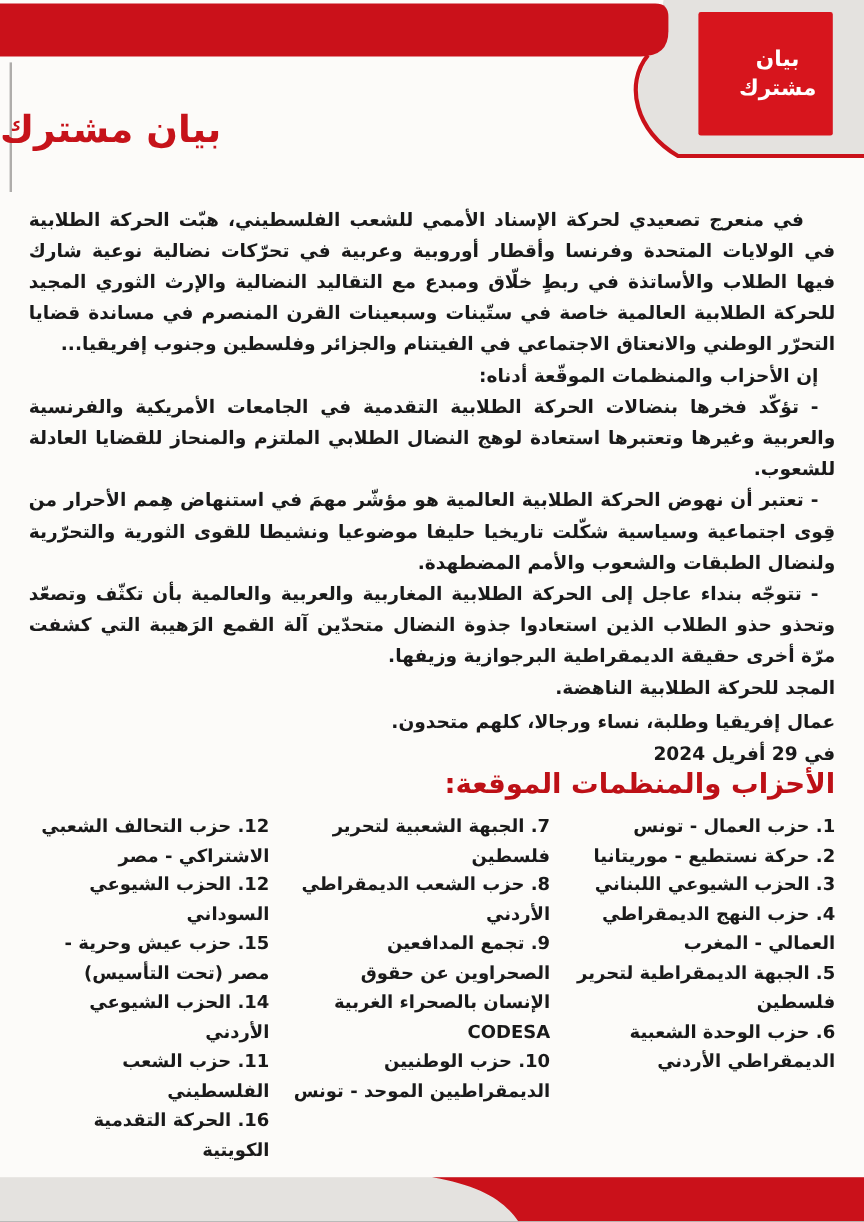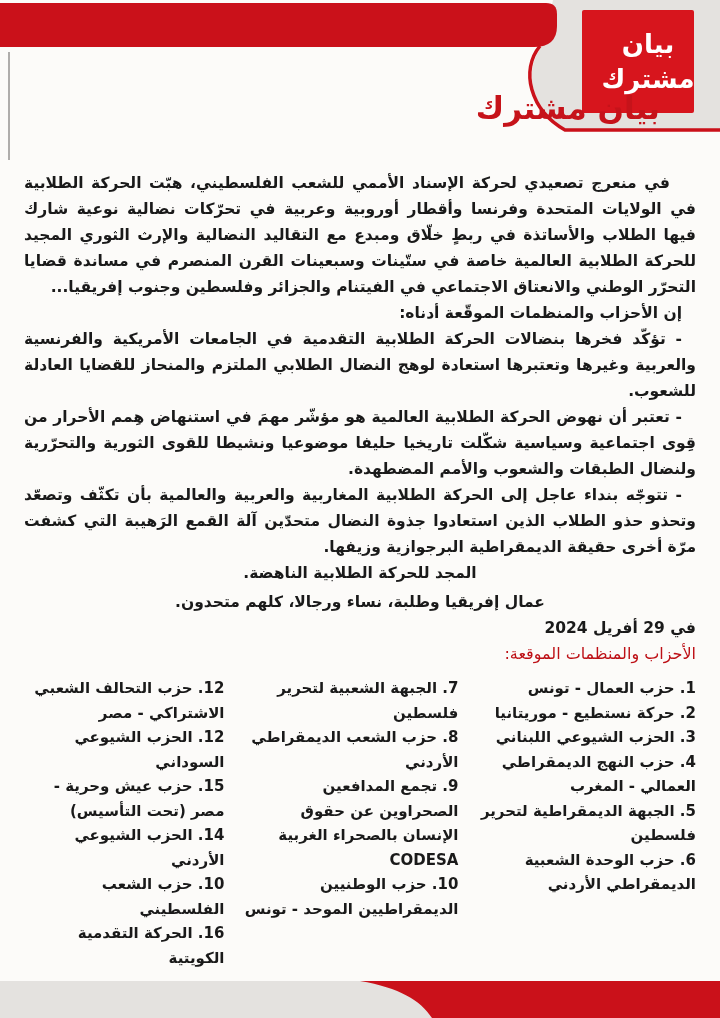--- a/index.html
+++ b/index.html
@@ -12,42 +12,42 @@
     position:relative;width:720px;height:1018px;background:var(--paper);
     overflow:hidden;margin:0 auto;
     font-family:"DejaVu Sans", sans-serif;
     direction:rtl;
   }
   .hdr-svg{position:absolute;top:0;left:0;width:720px;height:150px;display:block;}
   .ftr-svg{position:absolute;top:978px;left:0;width:720px;height:40px;display:block;}
   .scan-edge{position:absolute;left:8px;top:52px;width:2px;height:108px;background:#9b9a97;opacity:.8;}
   .stamp{
     position:absolute;left:582px;top:10px;width:112px;height:103px;
-    background:var(--stamp-red);color:#fff;font-weight:bold;font-size:26px;line-height:1.32;
-    display:flex;flex-direction:column;align-items:center;justify-content:center;
+    background:var(--stamp-red);color:#fff;font-weight:bold;font-size:18px;line-height:1.32;
+    display:flex;flex-direction:column;justify-content:center;
     text-align:center;border-radius:2px;padding-left:20px;
   }
   .page-title{
-    position:absolute;top:90px;left:0;width:660px;text-align:right;
+    position:absolute;top:90px;left:0;width:660px;text-align:left;
     color:var(--title-red);font-size:31px;font-weight:bold;
   }
   .body-block{
     position:absolute;top:170px;right:24px;left:24px;
     color:var(--ink);font-weight:bold;font-size:15.5px;line-height:26px;
     text-align:justify;
   }
   .body-block p{margin:0;}
   .p-intro{text-indent:26px;}
   .p-lead{margin-top:7px;text-indent:14px;}
   .p-bullet{margin-top:5px;text-indent:14px;}
-  .p-center{text-align:center;margin-top:9px;}
+  .p-center{text-align:right;margin-top:9px;}
   .p-center + .p-center{margin-top:3px;}
   .p-date{text-align:right;margin-top:17px;}
   .sig-heading{
-    color:var(--heading-red);font-size:16px;font-weight:normal;
+    color:var(--heading-red);font-size:23px;font-weight:bold;
     text-align:right;margin-top:15px;
   }
   .sig-cols{
     display:flex;margin-top:9px;column-gap:6px;
     font-size:15px;line-height:24.5px;font-weight:bold;color:var(--ink);
   }
   .sig-col{text-align:right;}
   .sig-col-1{width:238px;}
   .sig-col-2{width:222px;margin-left:12px;}
   .sig-col-3{width:206px;}
@@ -98,21 +98,21 @@
         <div class="sig-item">7.  الجبهة الشعبية لتحرير فلسطين</div>
         <div class="sig-item">8.  حزب الشعب الديمقراطي الأردني</div>
         <div class="sig-item">9.  تجمع المدافعين الصحراوين عن حقوق الإنسان بالصحراء الغربية CODESA</div>
         <div class="sig-item">10.  حزب الوطنيين الديمقراطيين الموحد - تونس</div>
       </div>
       <div class="sig-col sig-col-3">
         <div class="sig-item">12.  حزب التحالف الشعبي الاشتراكي - مصر</div>
         <div class="sig-item">12.  الحزب الشيوعي السوداني</div>
         <div class="sig-item">15.  حزب عيش وحرية - مصر (تحت التأسيس)</div>
         <div class="sig-item">14.  الحزب الشيوعي الأردني</div>
-        <div class="sig-item">10.  حزب الشعب الفلسطيني</div>
+        <div class="sig-item">11.  حزب الشعب الفلسطيني</div>
         <div class="sig-item">16.  الحركة التقدمية الكويتية</div>
       </div>
     </div>
   </div>
 
   <svg class="ftr-svg" viewBox="0 0 720 40">
     <rect x="0" y="3" width="720" height="37" fill="var(--gray)"></rect>
     <path d="M360,3 C400,10 420,22 432,40 L720,40 L720,3 Z" fill="var(--red)"></path>
   </svg>
 

